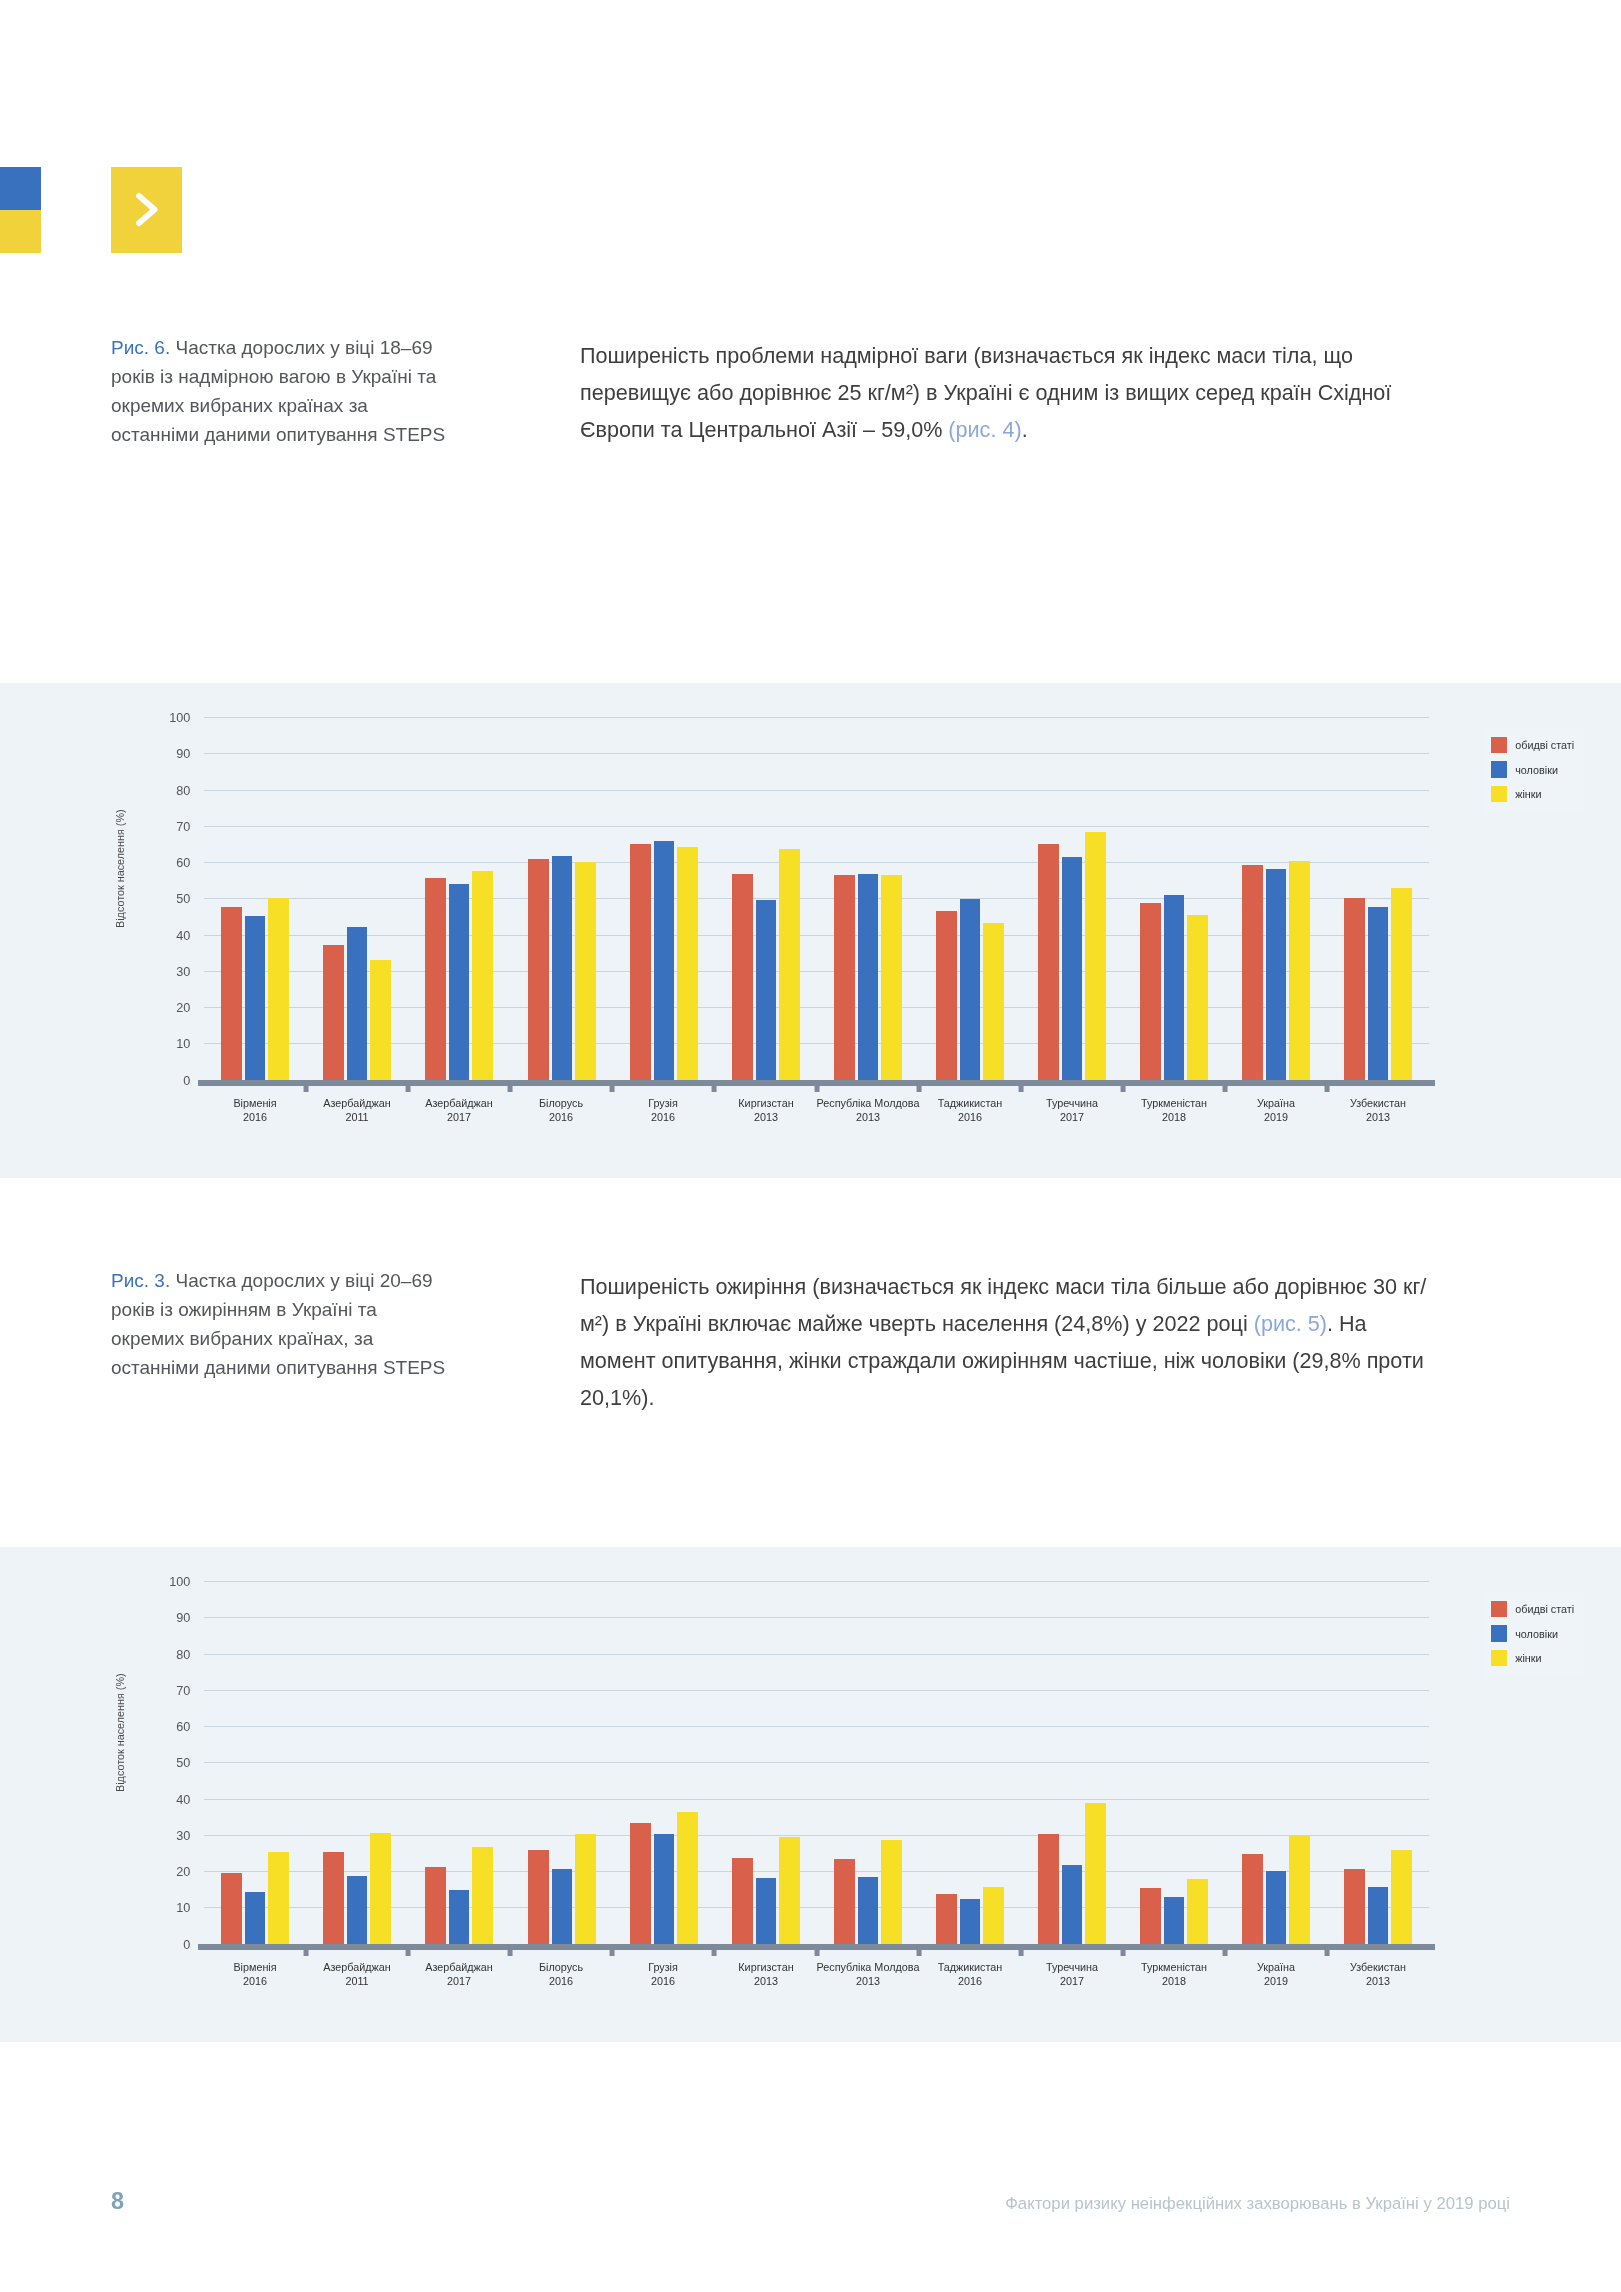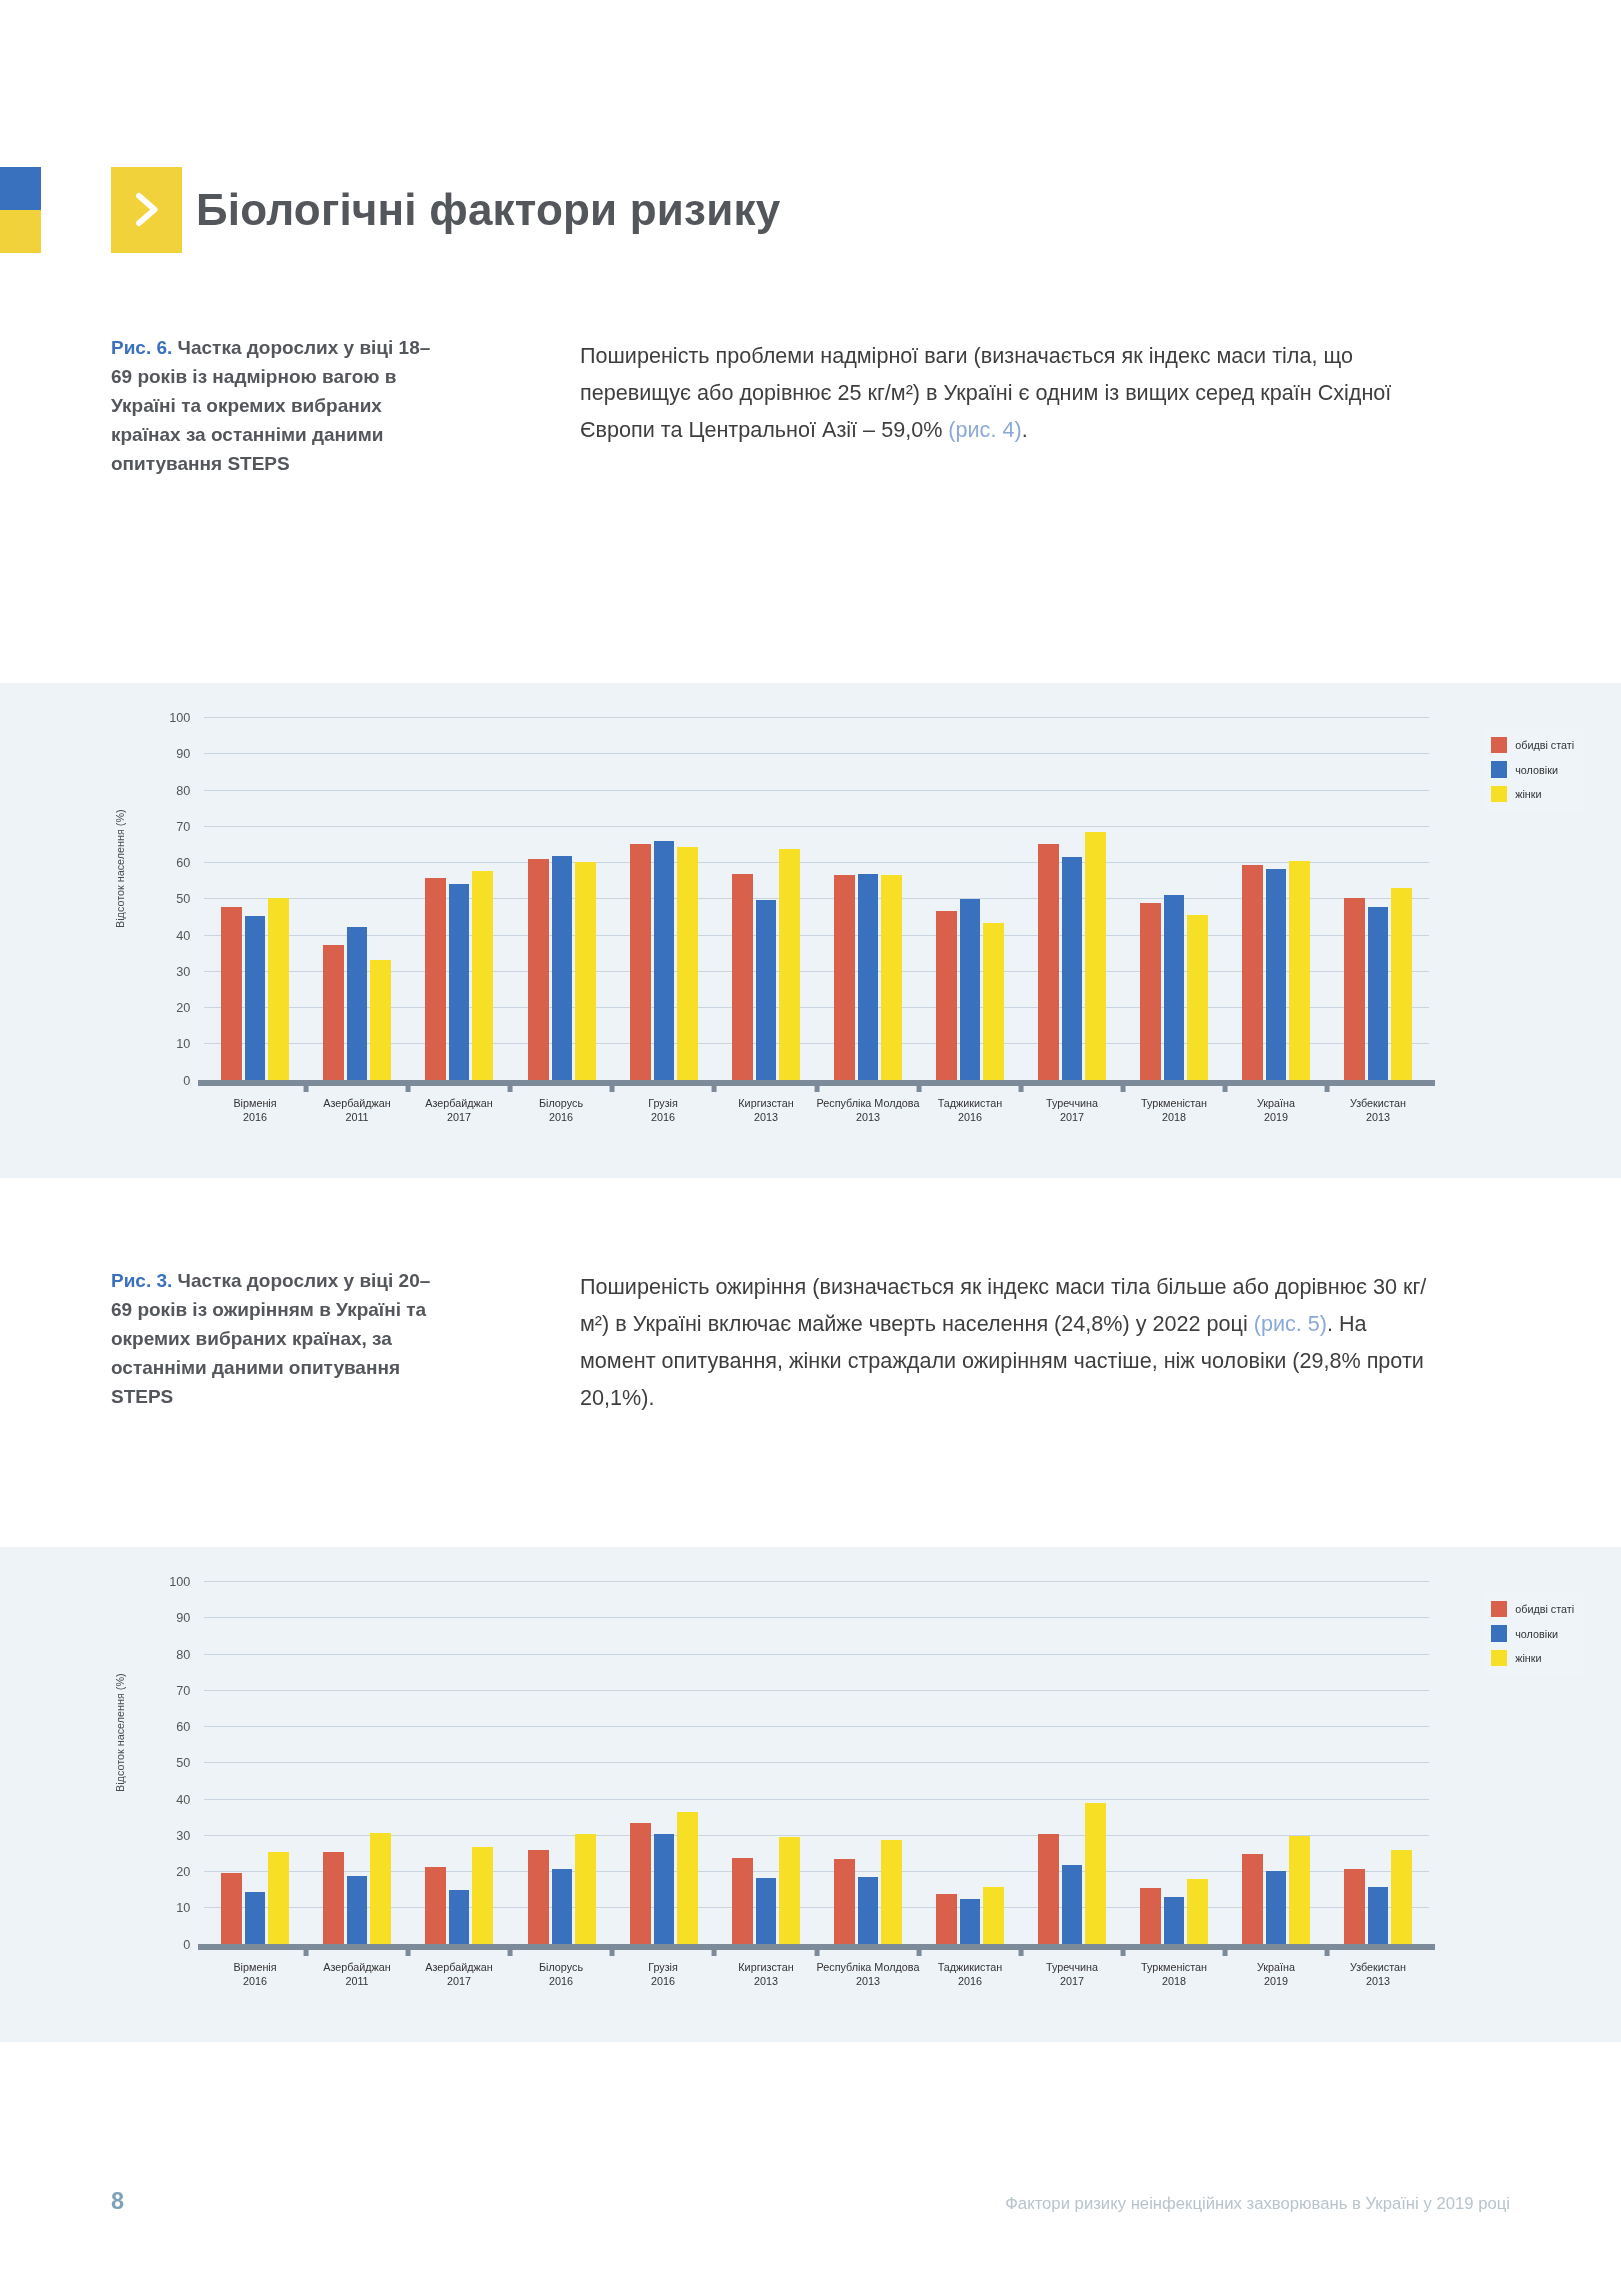--- a/index.html
+++ b/index.html
@@ -63,21 +63,21 @@
     letter-spacing: 0.2px;
     line-height: 78px;
   }
 
   
   .caption {
     position: absolute;
     left: 111px;
     width: 338px;
     font-size: 19px;
-    font-weight: bold;
+    font-weight: normal;
     line-height: 29px;
     color: #53565a;
   }
   .caption .figref {
     color: #3a71bf;
   }
   .bodytext {
     position: absolute;
     left: 580px;
     width: 863px;
@@ -229,21 +229,20 @@
 <div class="header">
   <div class="flag">
     <div class="flag-blue"></div>
     <div class="flag-yellow"></div>
   </div>
   <div class="chevron-box">
     <svg width="25.5" height="35" viewBox="0 0 26 36">
       <polyline points="4,4 20,18 4,32" fill="none" stroke="#ffffff" stroke-width="6" stroke-linecap="round" stroke-linejoin="round"></polyline>
     </svg>
   </div>
-  <div class="header-title">Біологічні фактори ризику</div>
 </div>
 
 <div class="caption" id="caption-6">
   <span class="figref">Рис. 6.</span><span> Частка дорослих у віці 18–69 років із надмірною вагою в Україні та окремих вибраних країнах за останніми даними опитування STEPS</span>
 </div>
 
 <div class="bodytext" id="body-6">
   <span>Поширеність проблеми надмірної ваги (визначається як індекс маси тіла, що перевищує або дорівнює 25 кг/м²) в Україні є одним із вищих серед країн Східної Європи та Центральної Азії – 59,0% </span><span class="link">(рис. 4)</span><span>.</span>
 </div>
 

